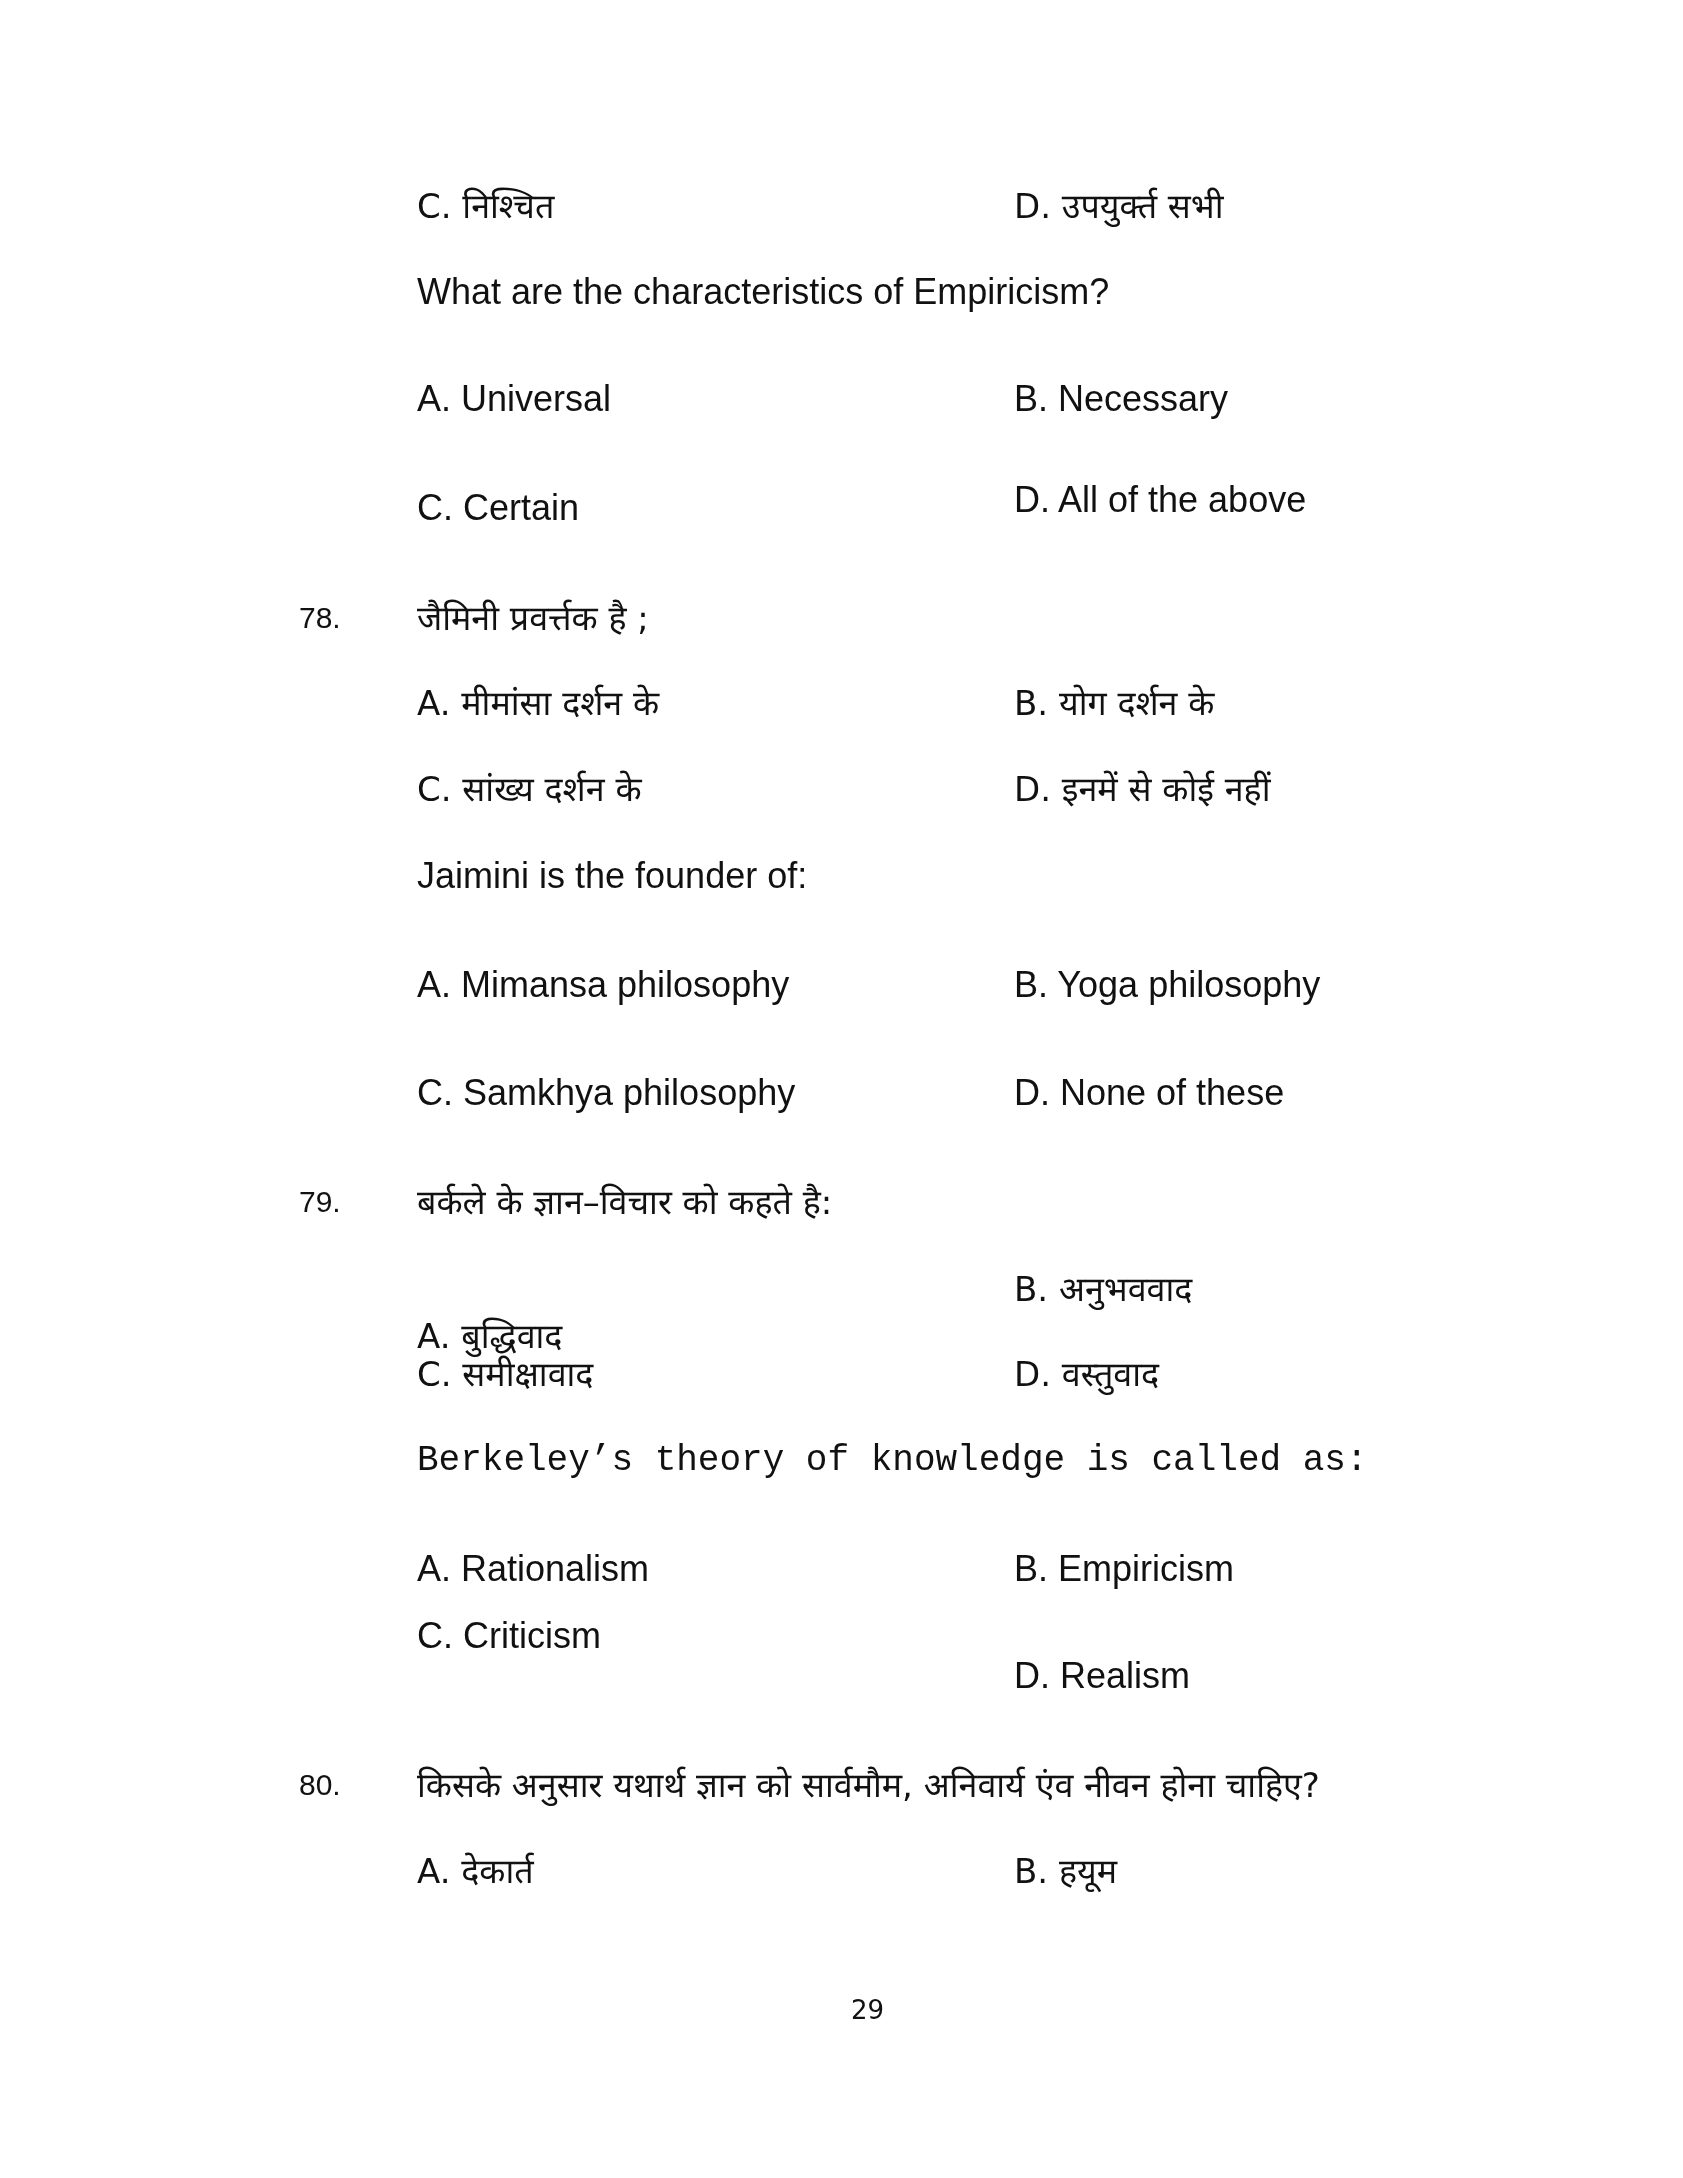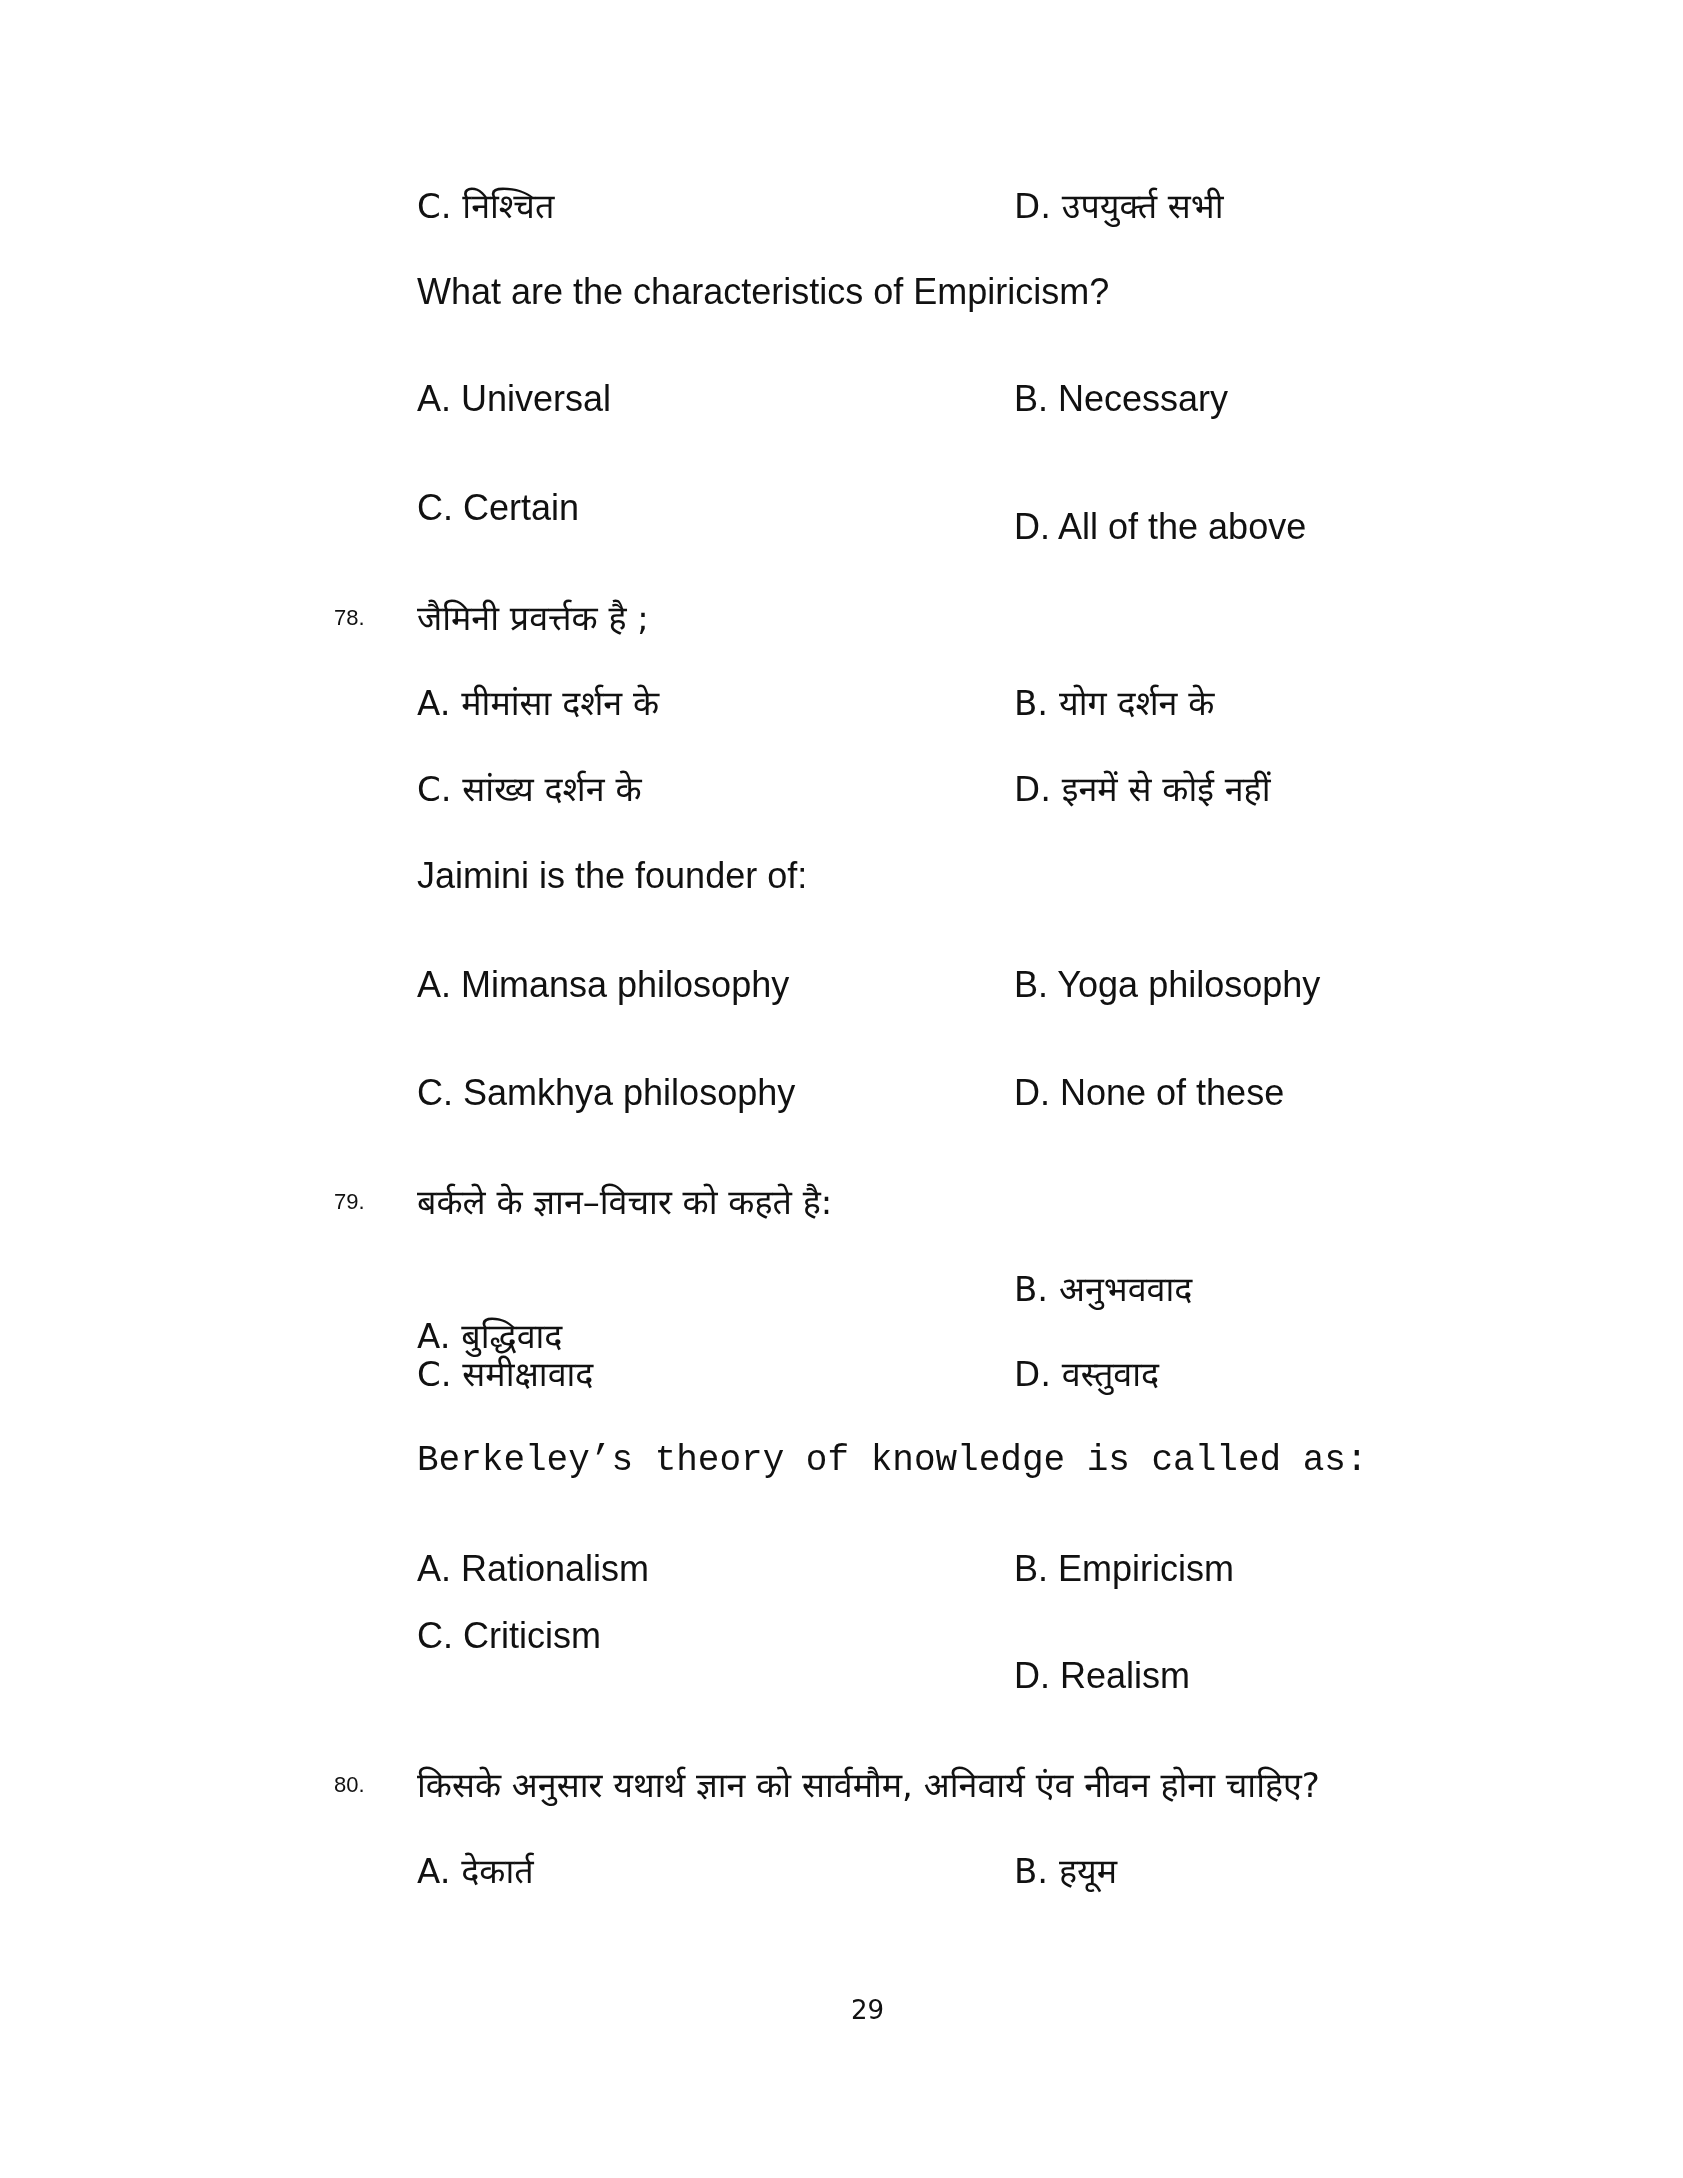--- a/index.html
+++ b/index.html
@@ -1,37 +1,37 @@
 <!DOCTYPE html>
 <html><head>
 <meta charset="utf-8">
 <style>
   html, body { margin: 0; padding: 0; background: #ffffff; }
   body { width: 1683px; height: 2178px; position: relative; overflow: hidden;
          font-family: "Liberation Sans", "DejaVu Sans", sans-serif; color: #111111; }
   .line { position: absolute; height: 50px; line-height: 50px; white-space: nowrap; font-size: 36px; }
-  .qnum { left: 299px; font-size: 22px; margin-left: 35px; }
+  .qnum { left: 299px; font-size: 30px; }
   .colA { left: 417px; }
   .colB { left: 993px; margin-left: 21px; }
   .stem { left: 417px; }
   .hi { font-family: "DejaVu Sans", sans-serif; font-size: 34px; }
   .page-num { position: absolute; left: 0; width: 1735px; text-align: center; top: 1995px;
               font-size: 26px; font-family: "DejaVu Sans", sans-serif; }
 </style>
 </head>
 <body>
 
 <div id="doc">
     <div class="line colA hi" style="top: 181px;">C. निश्चित</div>
     <div class="line colB hi" style="top: 181px;">D. उपयुर्क्त सभी</div>
     <div class="line stem" style="top: 267px;">What are the characteristics of Empiricism?</div>
     <div class="line colA" style="top: 374px;">A. Universal</div>
     <div class="line colB" style="top: 374px;">B. Necessary</div>
     <div class="line colA" style="top: 483px;">C. Certain</div>
-    <div class="line colB" style="top: 502px;">D. All of the above</div>
+    <div class="line colB" style="top: 475px;">D. All of the above</div>
     <div class="line qnum" style="top: 593px;">78.</div>
     <div class="line stem hi" style="top: 593px;">जैमिनी प्रवर्त्तक है ;</div>
     <div class="line colA hi" style="top: 678px;">A. मीमांसा दर्शन के</div>
     <div class="line colB hi" style="top: 678px;">B. योग दर्शन के</div>
     <div class="line colA hi" style="top: 764px;">C. सांख्य दर्शन के</div>
     <div class="line colB hi" style="top: 764px;">D. इनमें से कोई नहीं</div>
     <div class="line stem" style="top: 851px;">Jaimini is the founder of:</div>
     <div class="line colA" style="top: 960px;">A. Mimansa philosophy</div>
     <div class="line colB" style="top: 960px;">B. Yoga philosophy</div>
     <div class="line colA" style="top: 1068px;">C. Samkhya philosophy</div>

